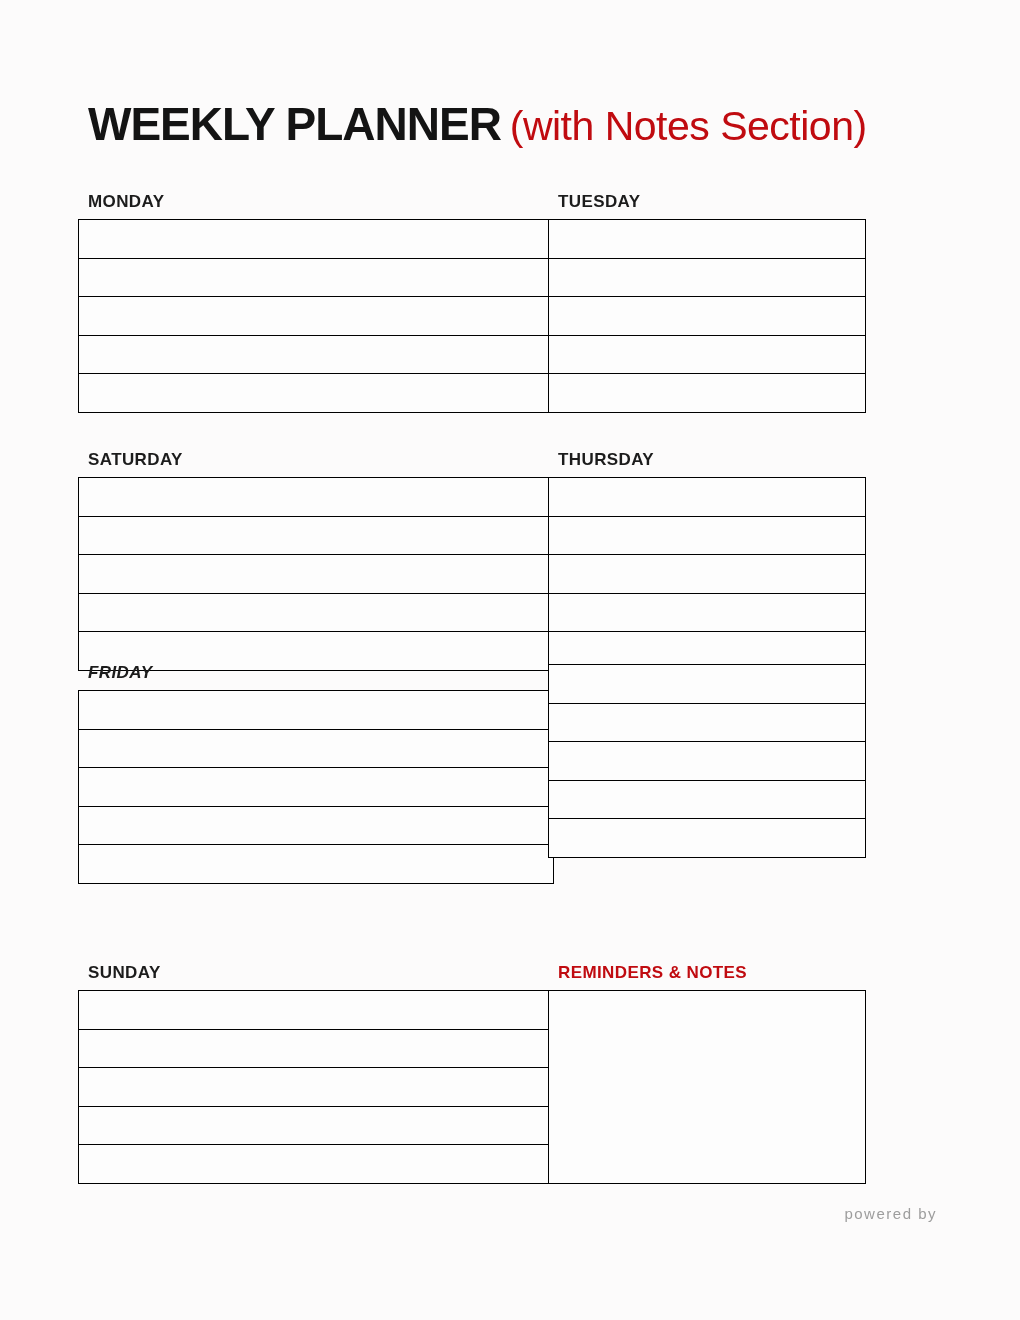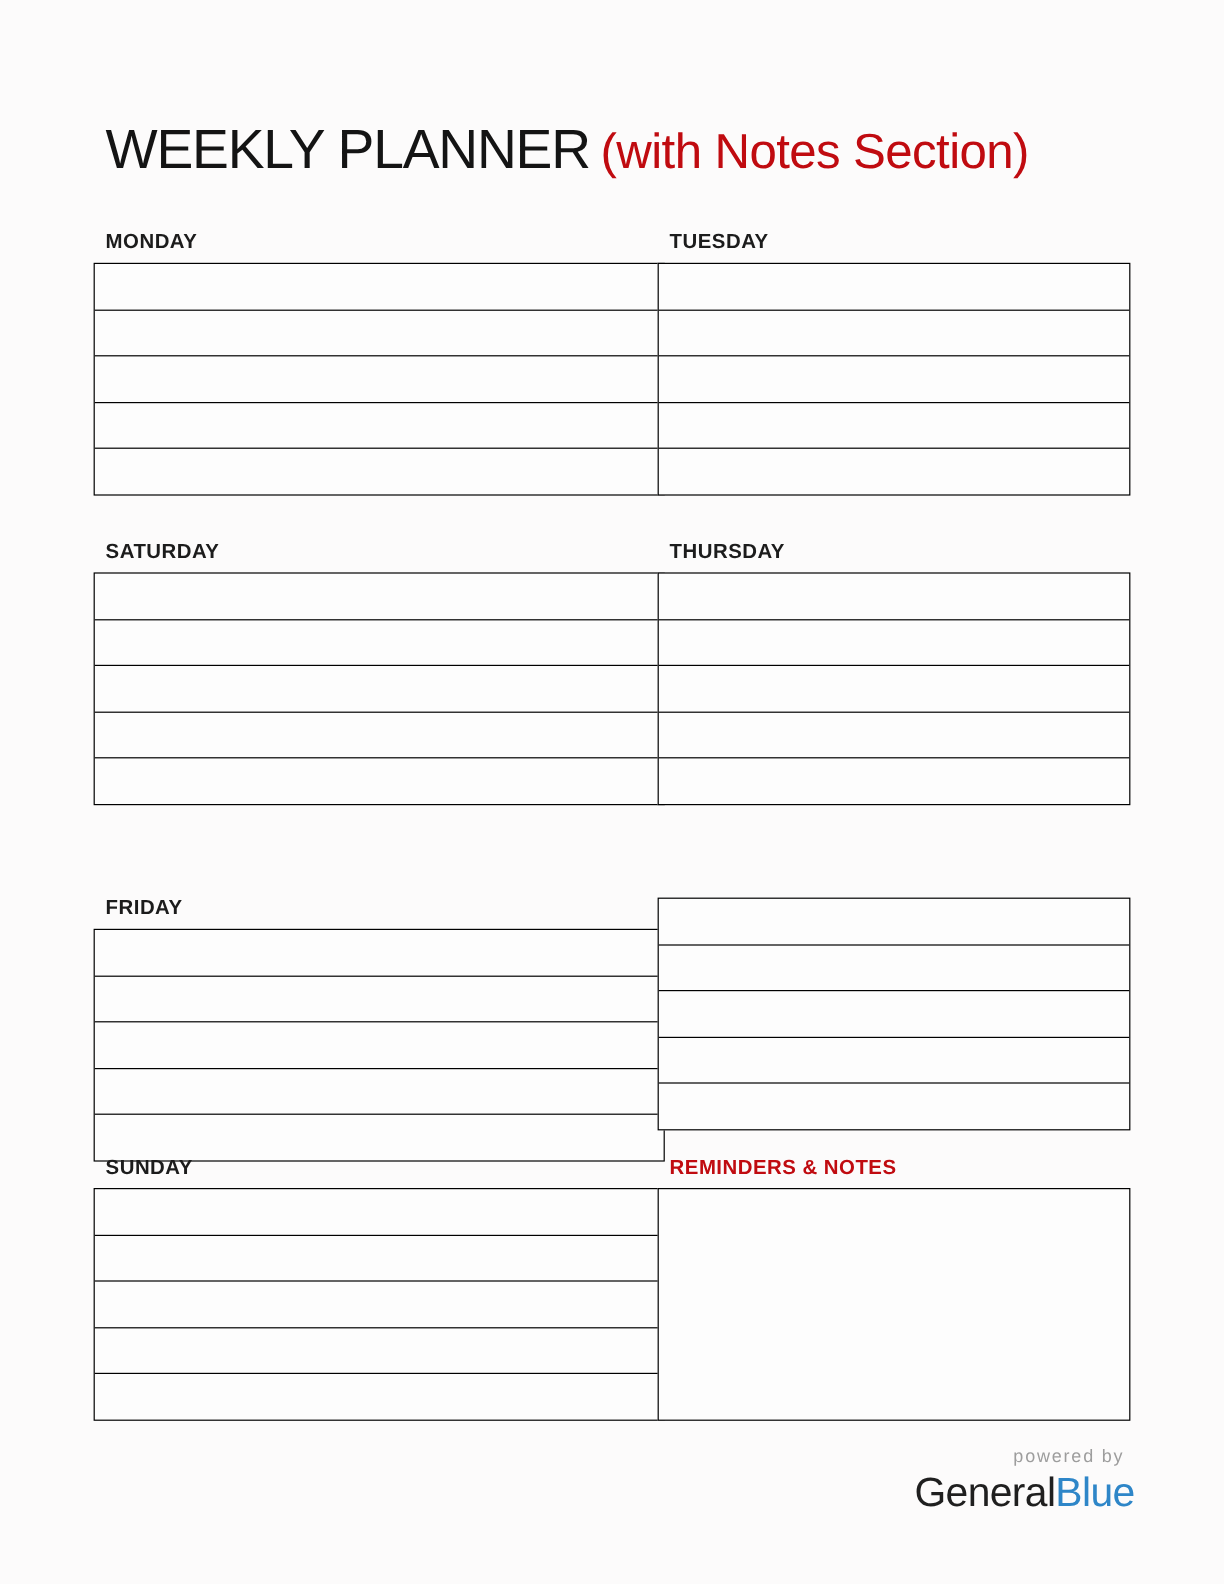--- a/index.html
+++ b/index.html
@@ -14,37 +14,37 @@
   
   .page-title {
     position: absolute;
     left: 88px;
     top: 98px;
     white-space: nowrap;
     line-height: 52px;
   }
   .title-main {
     font-size: 46px;
-    font-weight: 400;
+    font-weight: 700;
     color: #141414;
     letter-spacing: -1px;
   }
   .title-sub {
     font-size: 41px;
     font-weight: 400;
     letter-spacing: -0.5px;
   }
 
   
   .section { position: absolute; }
   .col-left  { left: 78px;  width: 476px; }
-  .col-right { left: 548px; width: 394px; }
+  .col-right { left: 548px; width: 318px; }
   .row-1 { top: 193px; }
   .row-2 { top: 451px; }
-  .row-3 { top: 748px; }
+  .row-3 { top: 664px; font-style: italic; }
   .row-4 { top: 964px; }
 
   .day-label {
     display: block;
     margin-left: 10px;
     margin-bottom: 8px;
     font-size: 17px;
     font-weight: 700;
     color: #1c1c1c;
     letter-spacing: 0.4px;
@@ -181,16 +181,13 @@
     </div>
 </div>
 
 <div class="section col-right row-4">
   <span class="day-label accent" style="color: rgb(192, 11, 16);">REMINDERS &amp; NOTES</span>
   <div class="notes-box"></div>
 </div>
 
 <div class="footer">
   <span class="powered-by">powered by</span>
-  <span class="brand">
-    <span class="brand-first">General</span><span class="brand-second" style="color: rgb(46, 134, 200);">Blue</span>
-  </span>
 </div>
 
 </body></html>

